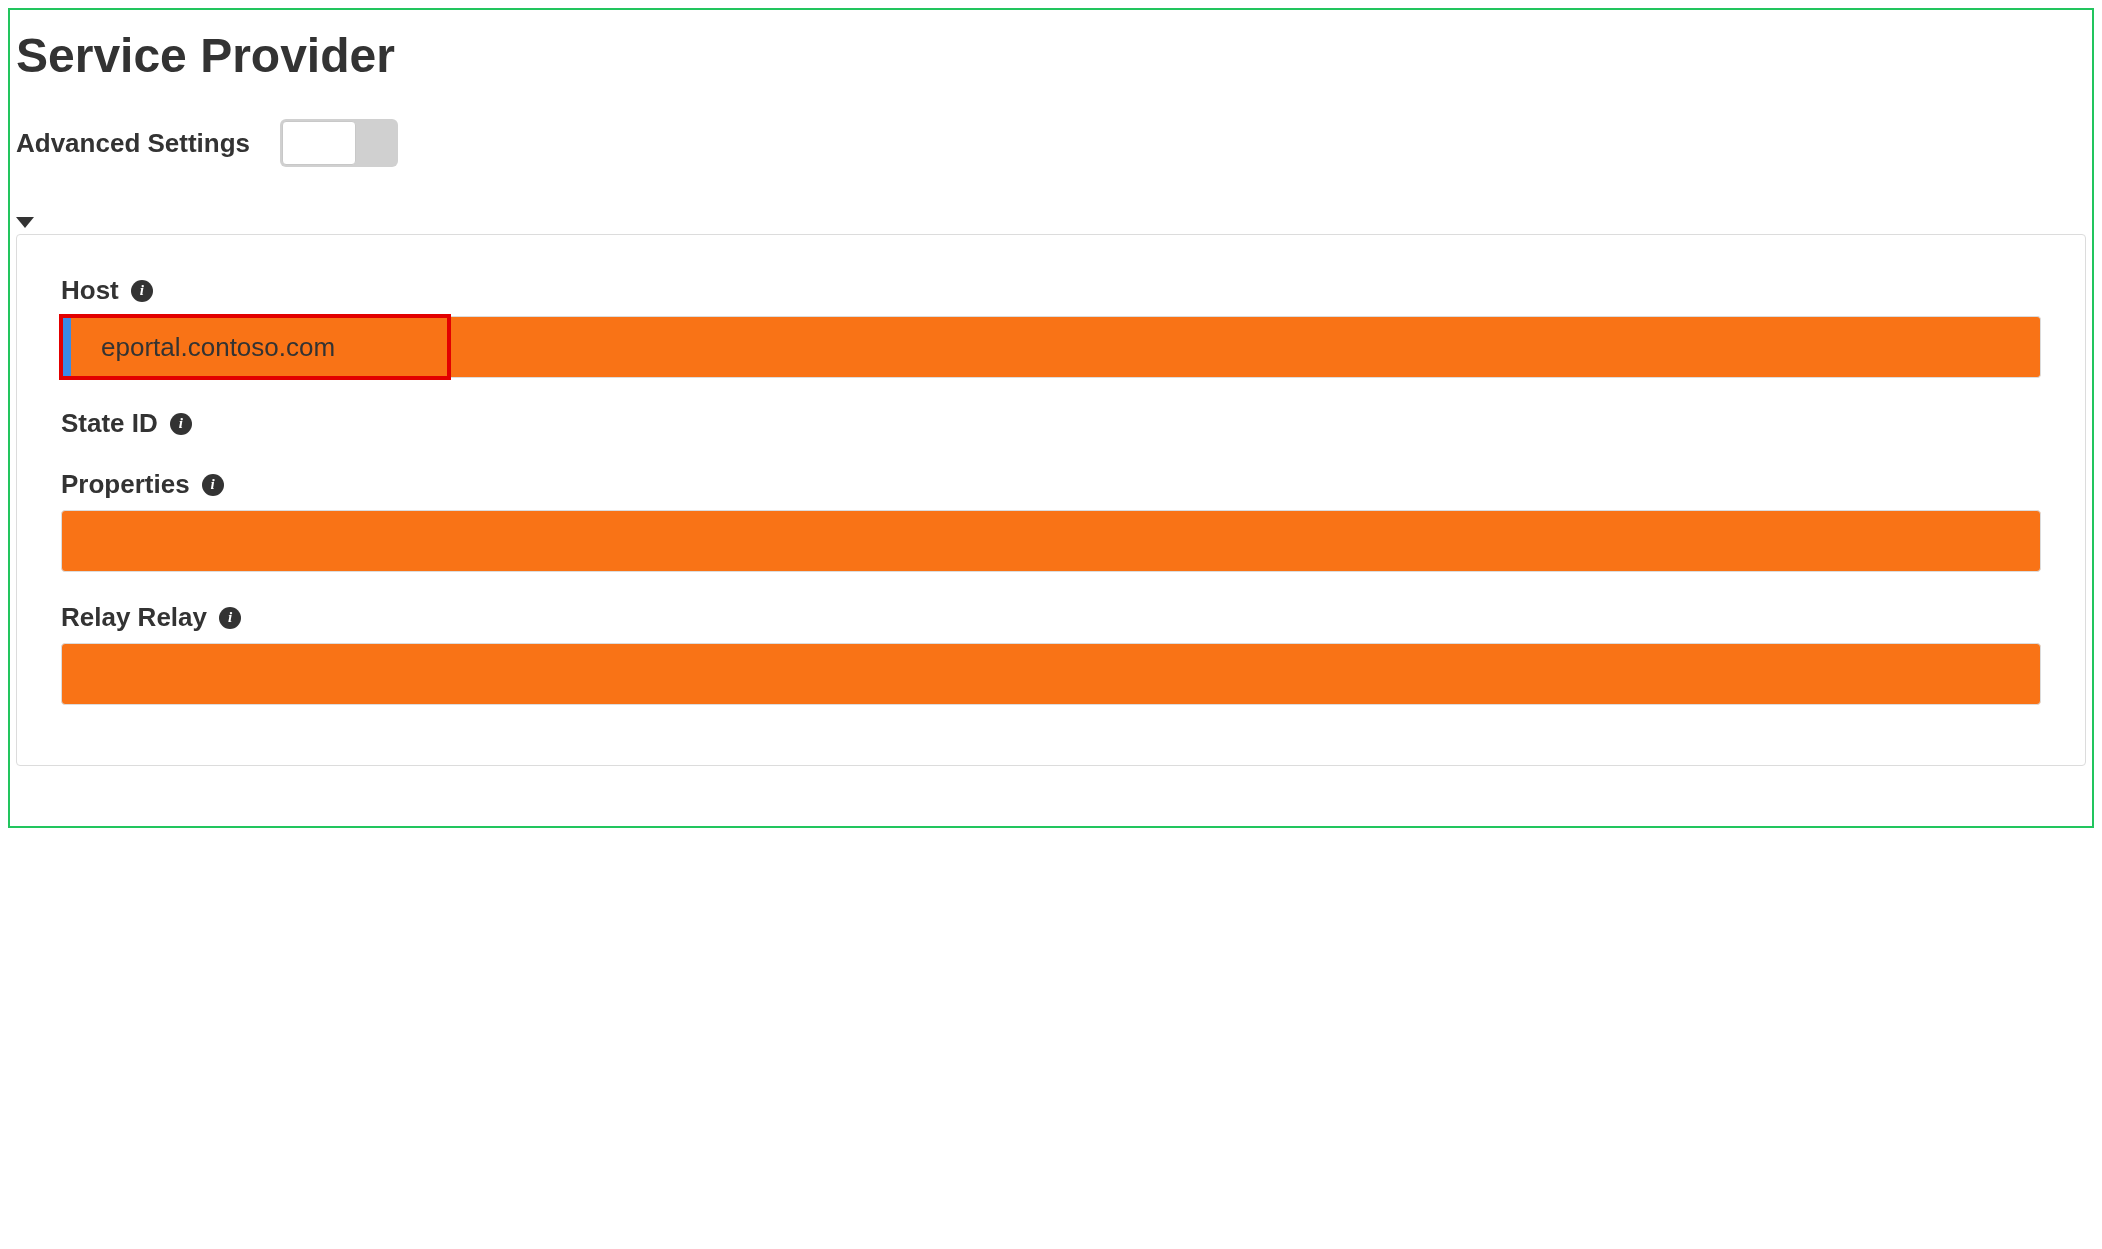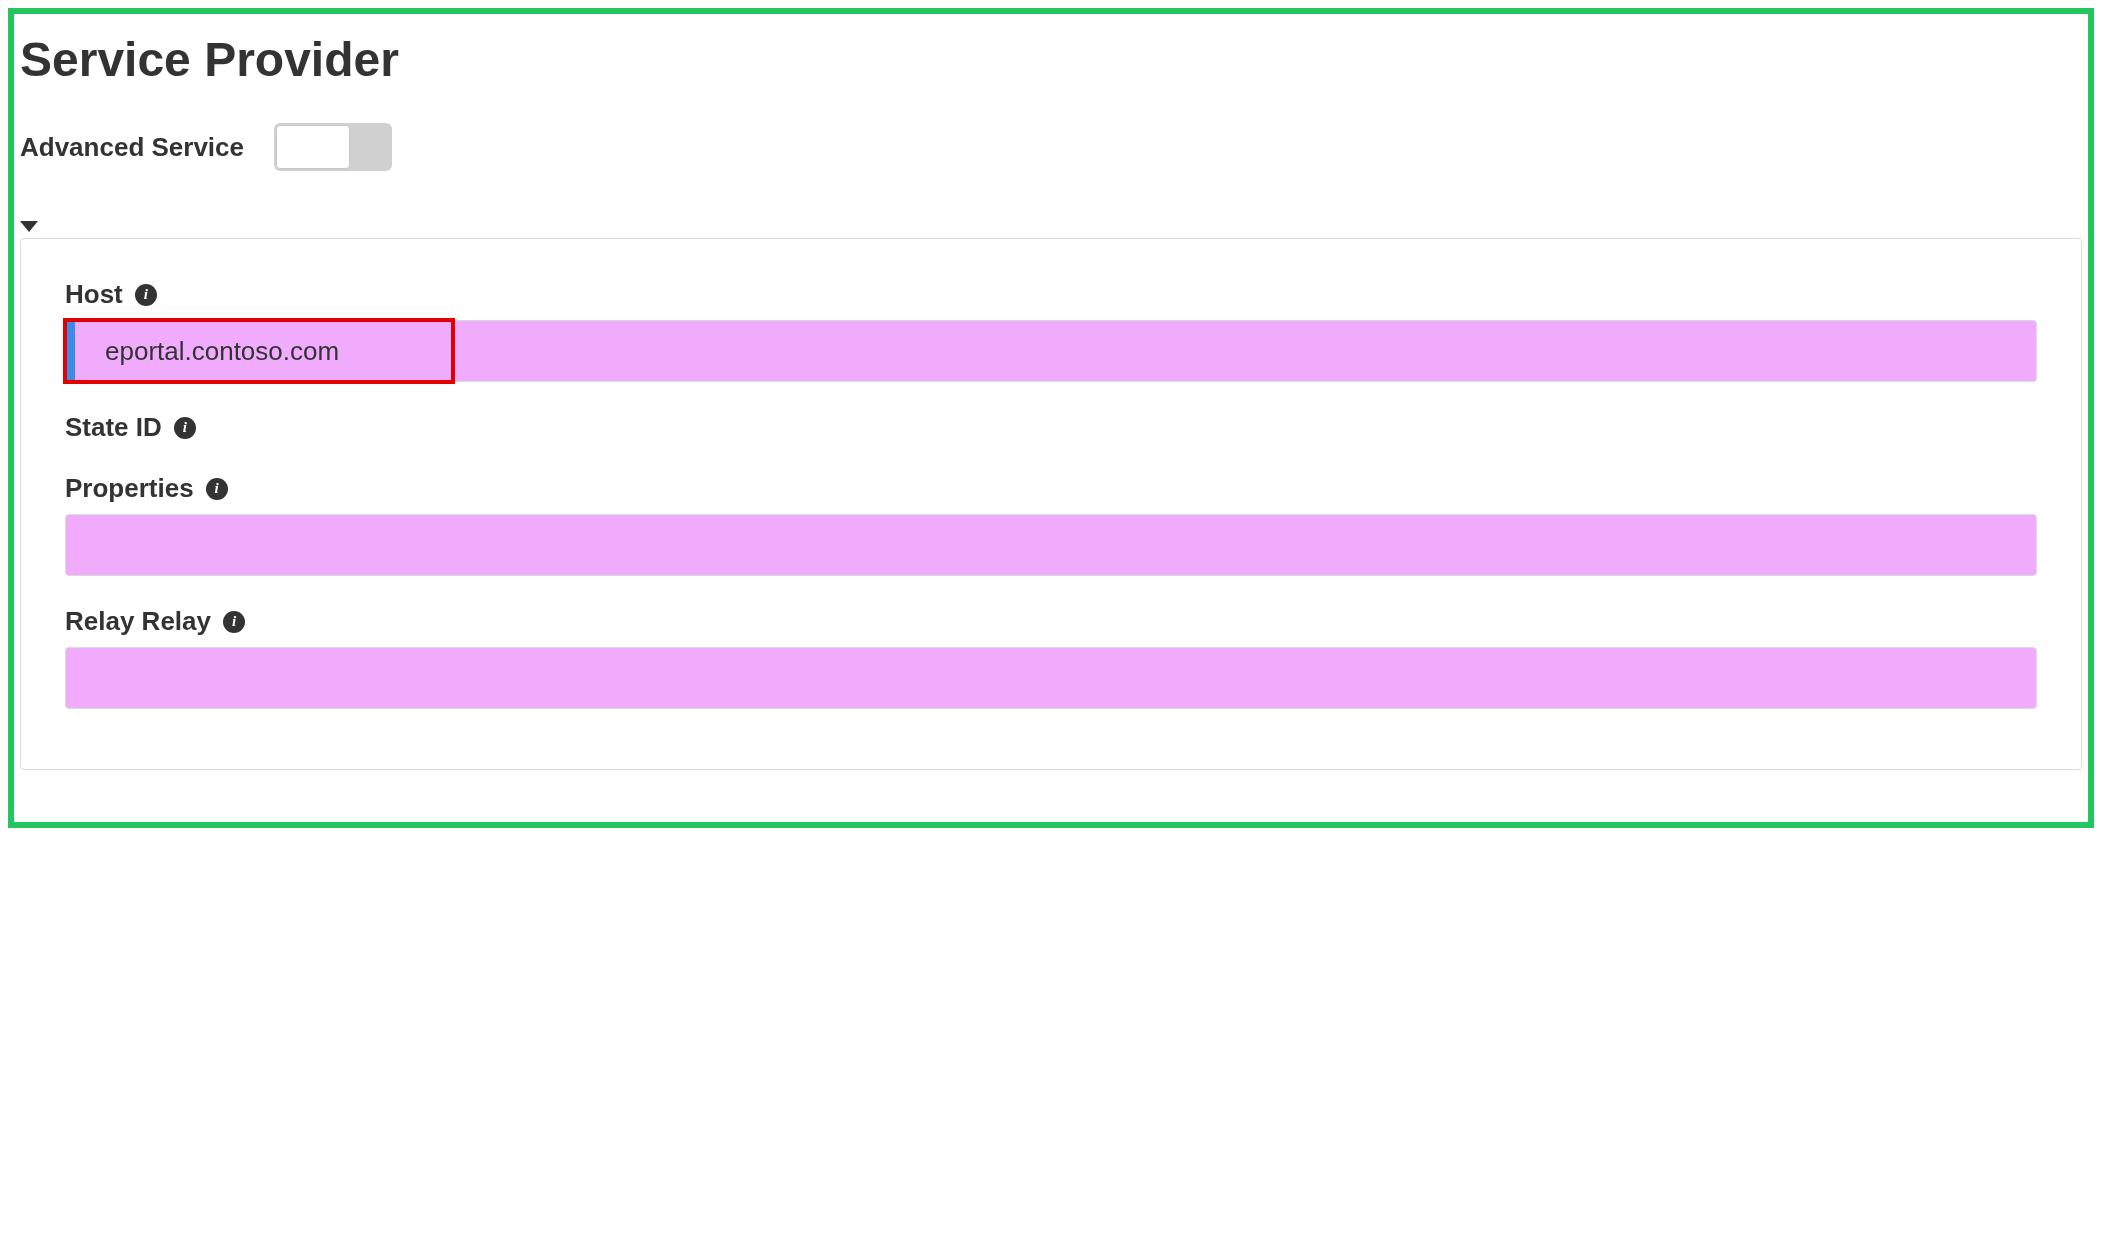--- a/index.html
+++ b/index.html
@@ -7,21 +7,21 @@
     margin: 0;
     padding: 0;
   }
   body {
     font-family: Arial, Helvetica, sans-serif;
     background: #ffffff;
     color: #333333;
     padding: 8px;
   }
   .page-container {
-    border: 6px solid #22c55e;
+    border: 2px solid #22c55e;
     padding: 12px 6px 20px 6px;
     width: 100%;
     min-height: 820px;
   }
   h1.page-title {
     font-size: 48px;
     font-weight: 700;
     color: #333333;
     margin: 6px 0 36px 0;
   }
@@ -117,21 +117,21 @@
     position: relative;
   }
   .text-input {
     width: 100%;
     height: 62px;
     border: 1px solid #dcdcdc;
     border-radius: 4px;
     font-size: 26px;
     color: #333333;
     padding: 0 28px 0 40px;
-    background: #f0abfc;
+    background: #f97316;
     outline: none;
   }
   .with-marker .text-input {
     border-left: 10px solid #3a8be6;
     padding-left: 30px;
   }
   
   .highlight-box {
     position: absolute;
     left: -2px;
@@ -143,21 +143,21 @@
   }
 </style>
 </head>
 <body>
 
 <div class="page-container">
 
   <h1 class="page-title">Service Provider</h1>
 
   <div class="settings-row">
-    <span class="settings-label">Advanced Service</span>
+    <span class="settings-label">Advanced Settings</span>
     <div class="toggle">
       <div class="knob"></div>
     </div>
   </div>
 
   <div class="section-header">
     <span class="caret-down"></span>
   </div>
 
   <div class="panel">

